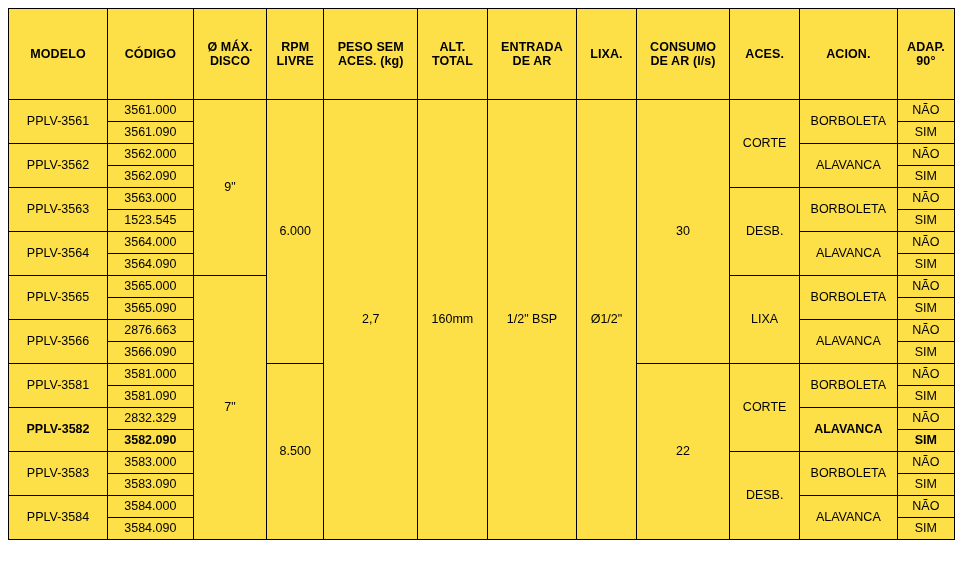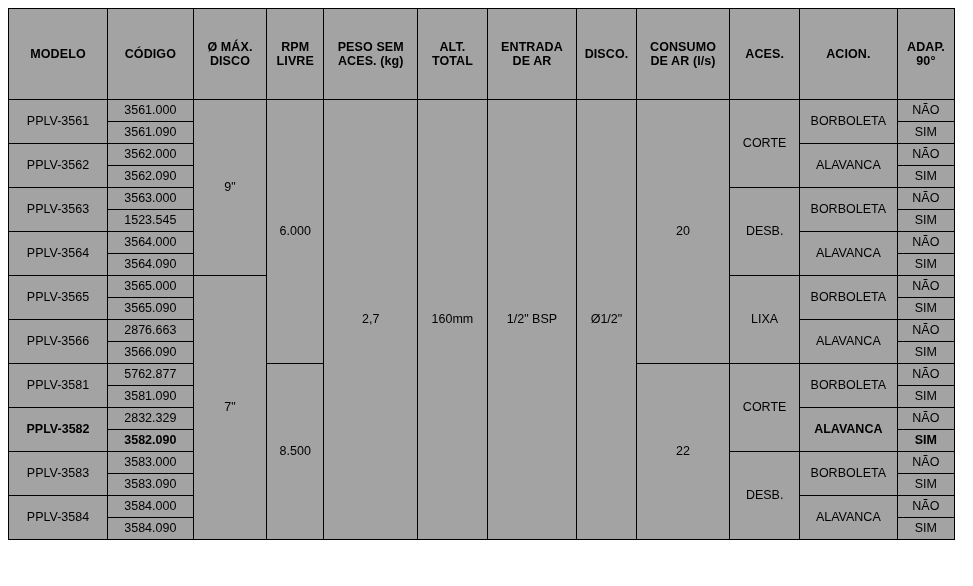--- a/index.html
+++ b/index.html
@@ -11,21 +11,21 @@
     font-family: "Liberation Sans", sans-serif;
     width: 973px;
     height: 586px;
     overflow: hidden;
   }
   #spec-table {
     border-collapse: collapse;
     table-layout: fixed;
     width: 947px;
     margin: 8px 0 0 8px;
-    background: #a3a3a3;
+    background: #fde047;
   }
   #spec-table td, #spec-table th {
     border: 1px solid #000000;
     text-align: center;
     vertical-align: middle;
     font-size: 12.5px;
     color: #000000;
     padding: 0;
     line-height: 1.15;
   }
@@ -89,39 +89,39 @@
   </colgroup>
   <thead>
     <tr>
       <th><span>MODELO</span></th>
       <th><span>CÓDIGO</span></th>
       <th><span>Ø MÁX.</span><br><span>DISCO</span></th>
       <th><span>RPM</span><br><span>LIVRE</span></th>
       <th><span>PESO SEM</span><br><span>ACES. (kg)</span></th>
       <th><span>ALT.</span><br><span>TOTAL</span></th>
       <th><span>ENTRADA</span><br><span>DE AR</span></th>
-      <th><span>DISCO.</span></th>
+      <th><span>LIXA.</span></th>
       <th><span>CONSUMO</span><br><span>DE AR (l/s)</span></th>
       <th><span>ACES.</span></th>
       <th><span>ACION.</span></th>
       <th><span>ADAP.</span><br><span>90°</span></th>
     </tr>
   </thead>
   <tbody>
 
     <tr>
       <td class="cell-model" rowspan="2">PPLV-3561</td>
       <td class="cell-code">3561.000</td>
       <td rowspan="8">9"</td>
       <td rowspan="12">6.000</td>
       <td rowspan="20">2,7</td>
       <td rowspan="20">160mm</td>
       <td rowspan="20">1/2" BSP</td>
       <td rowspan="20">Ø1/2"</td>
-      <td rowspan="12">20</td>
+      <td rowspan="12">30</td>
       <td rowspan="4">CORTE</td>
       <td rowspan="2">BORBOLETA</td>
       <td class="cell-adap">NÃO</td>
     </tr>
     <tr>
       <td class="cell-code">3561.090</td>
       <td class="cell-adap">SIM</td>
     </tr>
 
     <tr>
@@ -177,21 +177,21 @@
       <td rowspan="2">ALAVANCA</td>
       <td class="cell-adap">NÃO</td>
     </tr>
     <tr>
       <td class="cell-code">3566.090</td>
       <td class="cell-adap">SIM</td>
     </tr>
 
     <tr>
       <td class="cell-model" rowspan="2">PPLV-3581</td>
-      <td class="cell-code">5762.877</td>
+      <td class="cell-code">3581.000</td>
       <td rowspan="8">8.500</td>
       <td rowspan="8">22</td>
       <td rowspan="4">CORTE</td>
       <td rowspan="2">BORBOLETA</td>
       <td class="cell-adap">NÃO</td>
     </tr>
     <tr>
       <td class="cell-code">3581.090</td>
       <td class="cell-adap">SIM</td>
     </tr>

